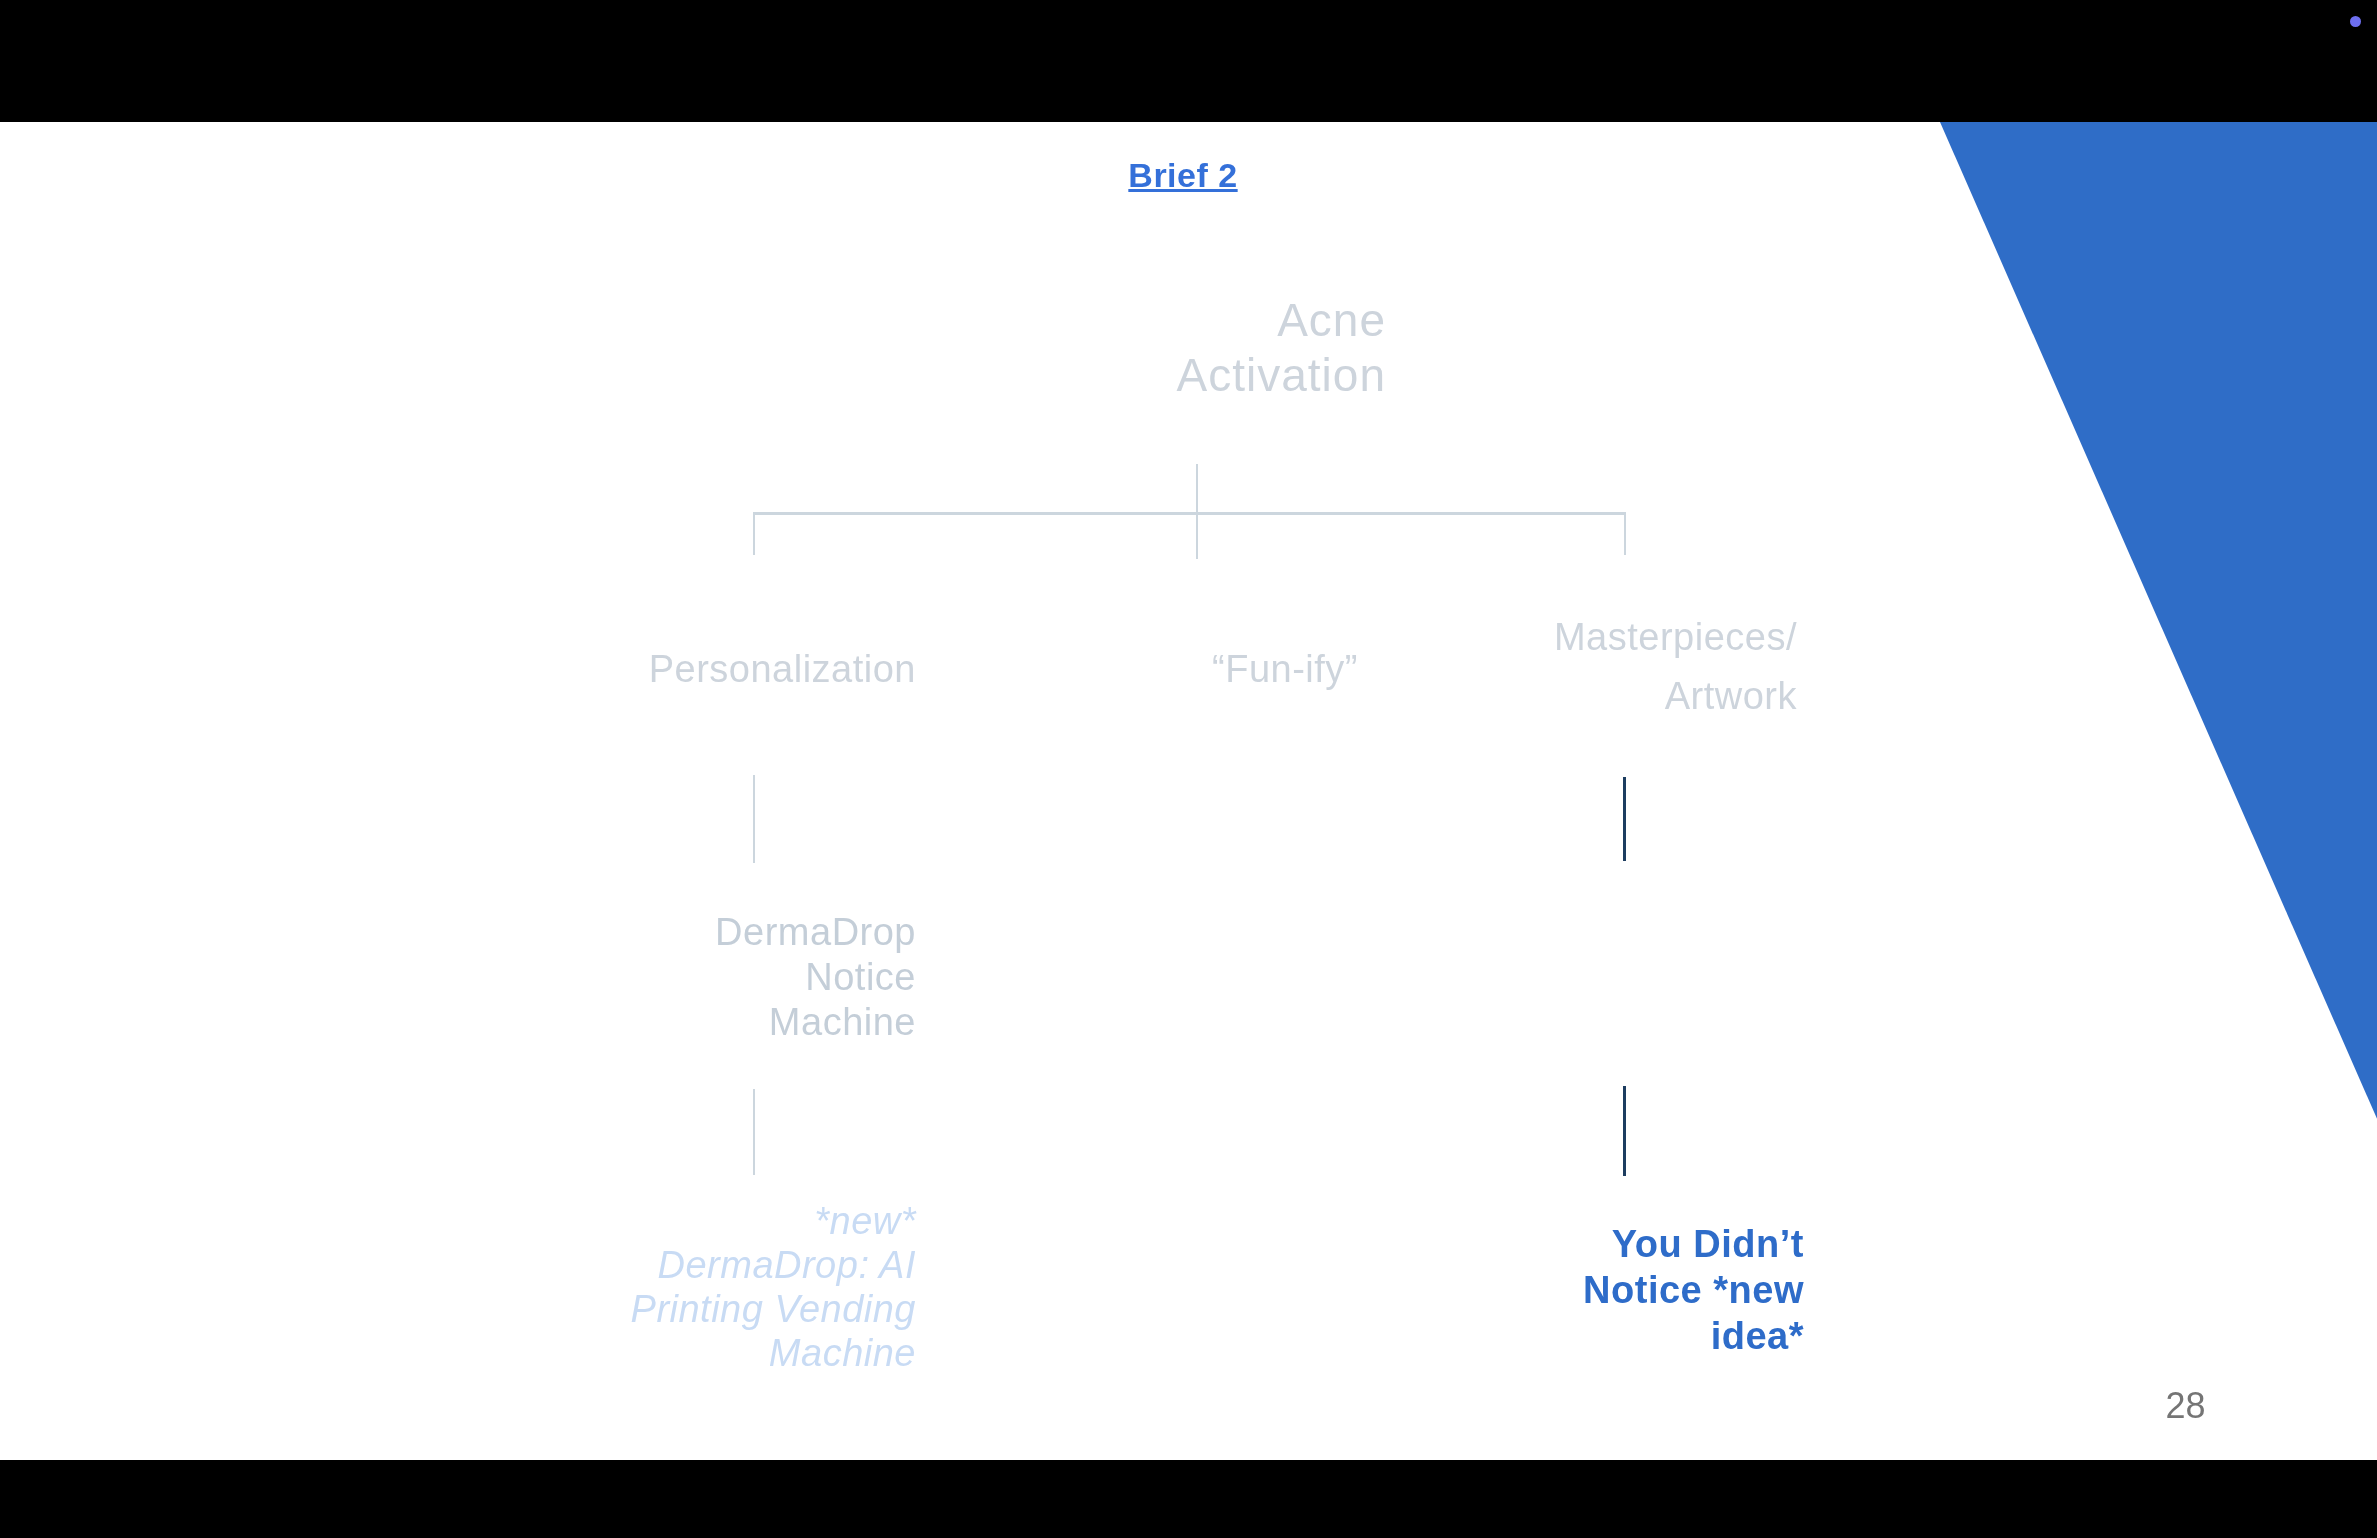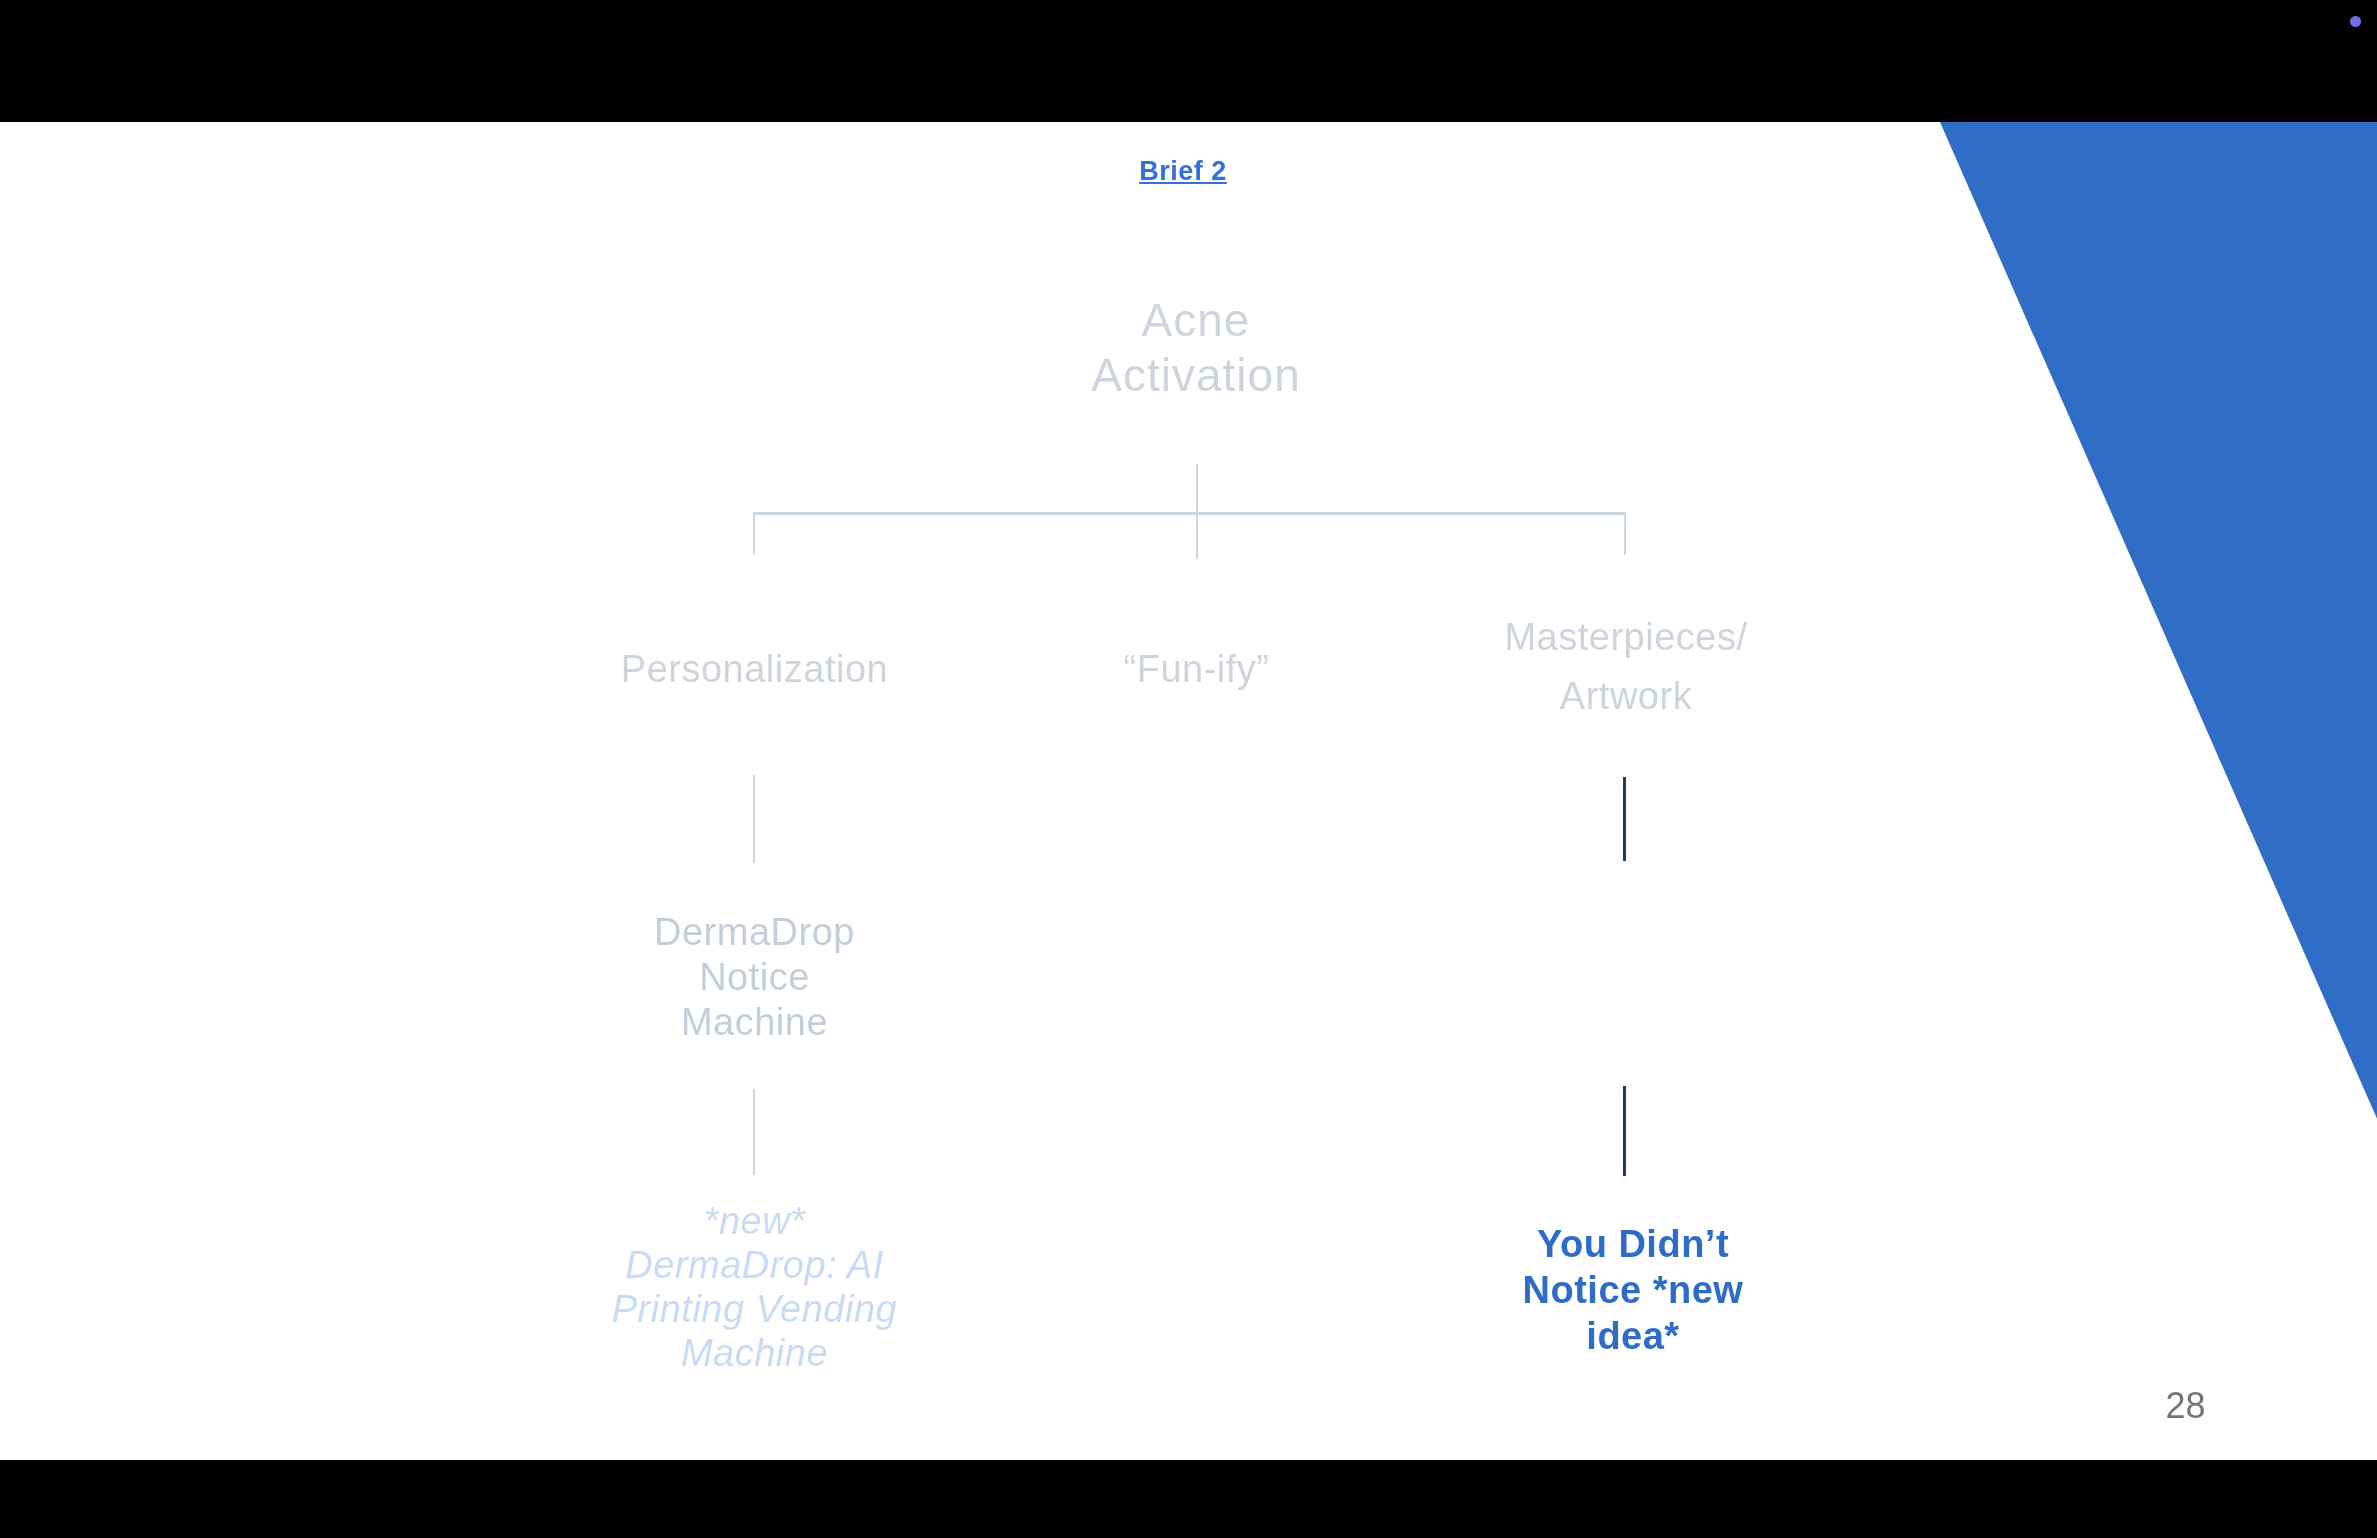--- a/index.html
+++ b/index.html
@@ -15,24 +15,24 @@
     position:absolute;right:0;top:0;width:438px;height:999px;
     background:var(--wedge_blue,#2f6dc7);
     clip-path:polygon(0 0,100% 0,100% 100%);
   }
   .purple-dot{
     position:absolute;left:2350px;top:16px;width:11.4px;height:11.4px;border-radius:50%;
     background:var(--dot_purple,#6e6ff0);
   }
   .brief-link{
     position:absolute;left:1088px;top:34px;width:190px;text-align:center;
-    font-size:27px;font-weight:bold;letter-spacing:0.5px;
+    font-size:34px;font-weight:bold;letter-spacing:0.5px;
     color:var(--link_blue,#3470d9);text-decoration:underline;cursor:pointer;
   }
-  .node{position:absolute;text-align:center;white-space:pre-line;}
+  .node{position:absolute;text-align:right;white-space:pre-line;}
   .root-title{
     left:1006px;top:171px;width:380px;
     font-size:46px;line-height:55px;letter-spacing:1px;
     color:var(--light_gray,#cdd4dc);
   }
   .branch{
     font-size:38px;line-height:46px;letter-spacing:0.5px;
     color:var(--light_gray,#cdd4dc);
   }
   .branch-personalization{left:593px;top:524px;width:323px;}

